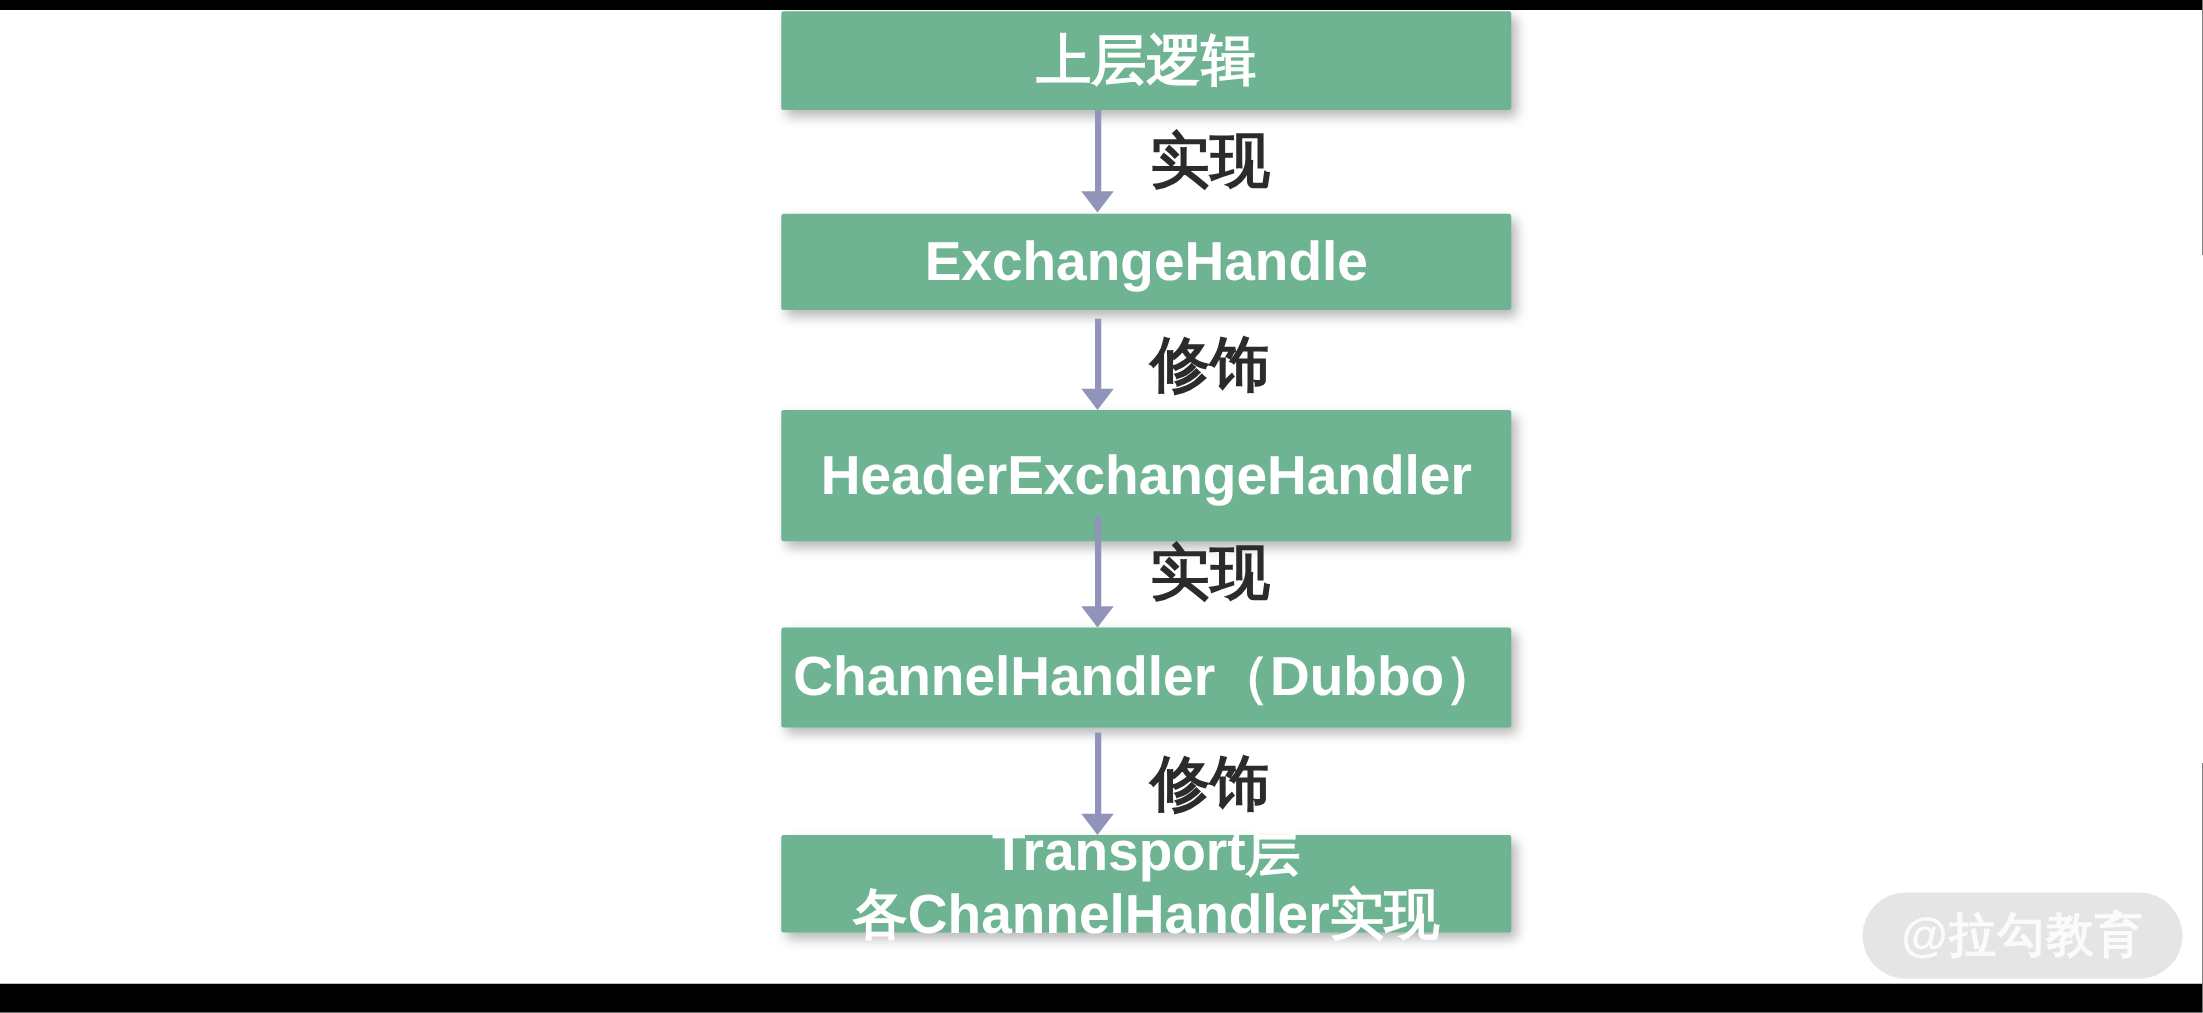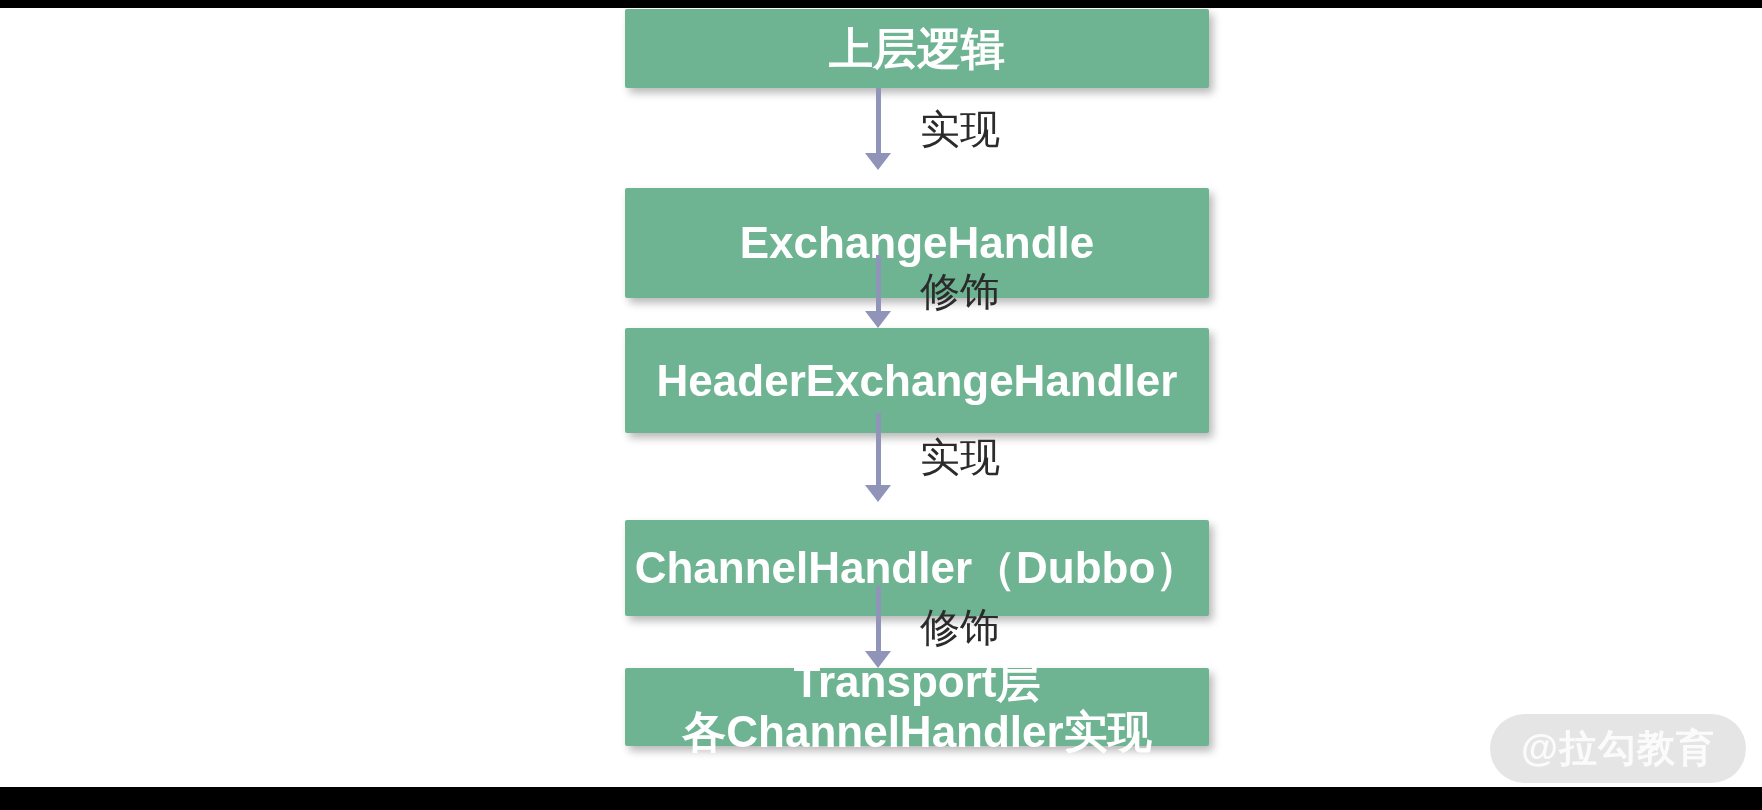--- a/index.html
+++ b/index.html
@@ -37,21 +37,21 @@
   }
   .edge-head{
     position:absolute;left:276px;bottom:0;width:0;height:0;
     border-left:13px solid transparent;
     border-right:13px solid transparent;
     border-top:17px solid var(--arrow,#8F94B8);
   }
   .edge-label{
     position:absolute;left:331px;top:0;height:100%;
     display:flex;align-items:center;
-    font-size:40px;font-weight:400;
+    font-size:48px;font-weight:700;
     color:var(--edge-label-text,#2B2B2B);
   }
 
   .watermark{
     position:absolute;left:1490px;top:714px;width:256px;height:69px;
     background:var(--watermark-bg,#E5E5E5);
     border-radius:35px;
     display:flex;align-items:center;justify-content:center;
     color:var(--watermark-text,#FBFBFB);
     font-size:38px;font-weight:600;letter-spacing:1px;
@@ -69,41 +69,41 @@
     <div class="node" style="top:9px;height:79px">
       <span>上层逻辑</span>
     </div>
 
     <div class="edge" style="top:88px;height:82px">
       <div class="edge-line"></div>
       <div class="edge-head"></div>
       <div class="edge-label">实现</div>
     </div>
 
-    <div class="node" style="top:188px;height:110px">
+    <div class="node" style="top:171px;height:77px">
       <span>ExchangeHandle</span>
     </div>
 
     <div class="edge" style="top:255px;height:73px">
       <div class="edge-line"></div>
       <div class="edge-head"></div>
       <div class="edge-label">修饰</div>
     </div>
 
     <div class="node" style="top:328px;height:105px">
       <span>HeaderExchangeHandler</span>
     </div>
 
     <div class="edge" style="top:413px;height:89px">
       <div class="edge-line"></div>
       <div class="edge-head"></div>
       <div class="edge-label">实现</div>
     </div>
 
-    <div class="node" style="top:520px;height:96px">
+    <div class="node" style="top:502px;height:80px">
       <span>ChannelHandler（Dubbo）</span>
     </div>
 
     <div class="edge" style="top:586px;height:82px">
       <div class="edge-line"></div>
       <div class="edge-head"></div>
       <div class="edge-label">修饰</div>
     </div>
 
     <div class="node" style="top:668px;height:78px">

